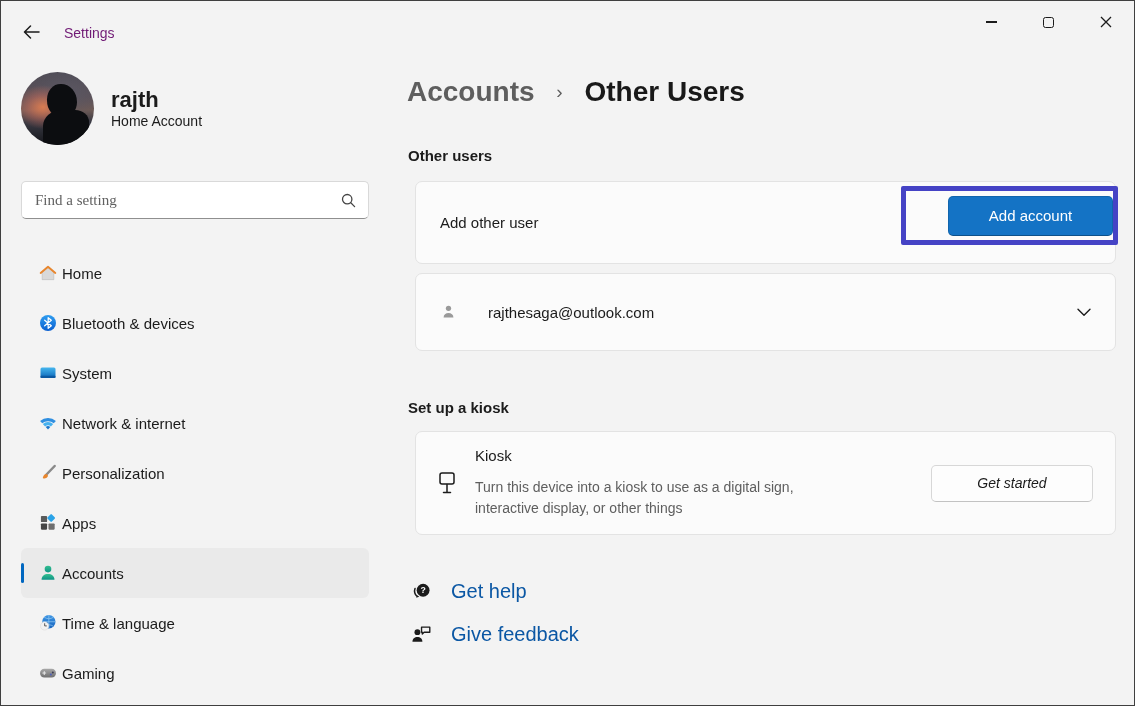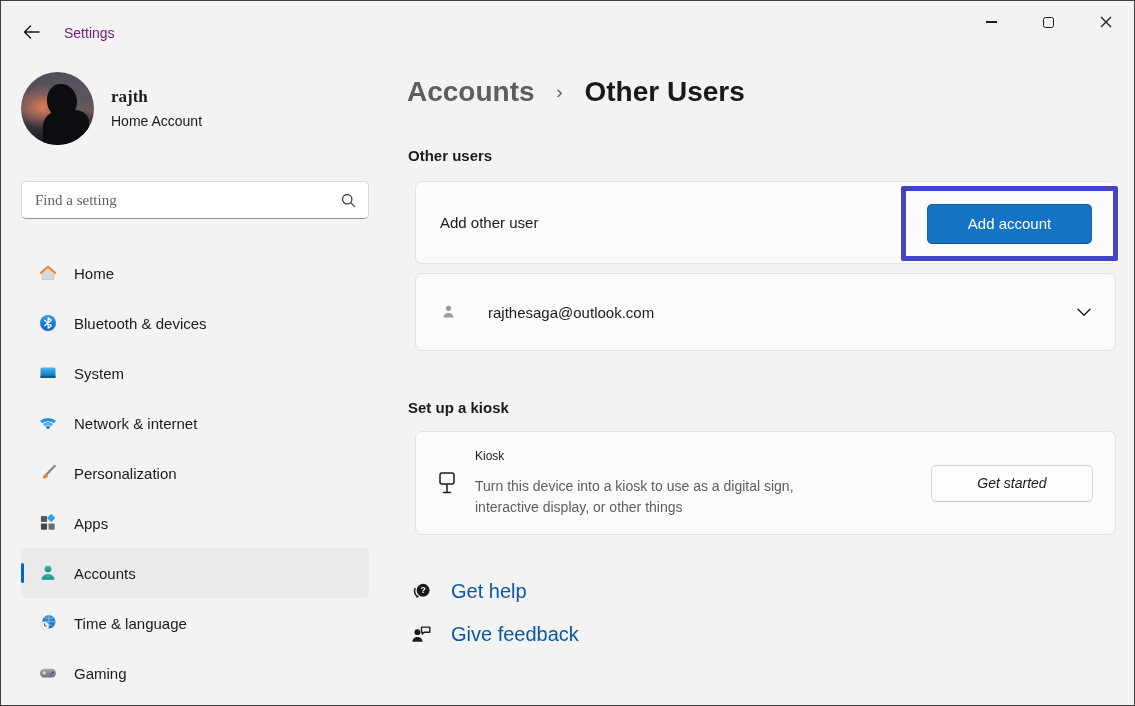--- a/index.html
+++ b/index.html
@@ -37,21 +37,21 @@
     overflow:hidden;
   }
   .avatar::before { 
     content:""; position:absolute; left:26px; top:12px; width:30px; height:34px;
     border-radius:46% 54% 48% 52%; background:#0c0d10;
   }
   .avatar::after { 
     content:""; position:absolute; left:22px; top:38px; width:46px; height:40px;
     border-radius:40% 30% 0 0; background:#0c0d10;
   }
-  .profile-name { position:absolute; left:110px; top:86px; font-size:17px; font-weight:bold;font-family:Liberation Serif, serif; }
+  .profile-name { position:absolute; left:110px; top:86px; font-size:22px; font-weight:bold; }
   .profile-sub  { position:absolute; left:110px; top:112px; font-size:14px; color:#1b1b1b; }
 
   .searchbox {
     position:absolute; left:20px; top:180px; width:348px; height:38px;
     background:#ffffff; border:1px solid #d9d9d9; border-bottom-color:#8f8f8f;
     border-radius:5px; display:flex; align-items:center;
   }
   .searchbox input {
     flex:1; border:none; outline:none; background:transparent;
     font-family:Liberation Serif, serif; font-size:15px; color:#3b82f6;
@@ -64,21 +64,21 @@
   .nav-item {
     position:relative; height:50px; display:flex; align-items:center;
     border-radius:6px; cursor:pointer;
   }
   .nav-item.active { background:#eaeaea; }
   .nav-item.active::before {
     content:""; position:absolute; left:0; top:15px; width:3px; height:20px;
     border-radius:3px; background:#0067c0;
   }
   .nav-ico { width:20px; height:20px; margin-left:17px; display:flex; }
-  .nav-label { margin-left:16px; font-size:15px; }
+  .nav-label { margin-left:4px; font-size:15px; }
 
   
   .main { position:absolute; left:406px; top:0; width:701px; height:706px; }
   .breadcrumb { position:absolute; top:75px; left:0; font-size:28px; font-weight:600; white-space:nowrap; }
   .crumb-parent { color:#5e5e5e; cursor:pointer; }
   .crumb-sep { color:#5e5e5e; font-size:19px; margin:0 14px; position:relative; top:-3px; font-weight:400; }
   .crumb-current { color:#191919; }
 
   .sec-label { position:absolute; left:1px; font-size:15px; font-weight:600; color:#1b1b1b; }
   .sec-label.s1 { top:146px; }
@@ -89,43 +89,43 @@
     background:#fbfbfb; border:1px solid #e3e3e3; border-radius:7px;
     display:flex; align-items:center;
   }
   .card1 { top:180px; height:83px; padding-left:24px; }
   .card2 { top:272px; height:78px; padding:0 24px 0 22px; cursor:pointer; }
   .card3 { top:430px; height:104px; padding:0 22px 0 20px; }
 
   .row-label { font-size:15px; }
 
   .highlight-box {
-    position:absolute; top:4px; right:-3px; width:217px; height:75px;
+    position:absolute; top:4px; right:-3px; width:217px; height:59px;
     border:5px solid #4543c5; border-radius:2px;
-    display:flex; align-items:center; justify-content:center;
+    display:flex; align-items:center; justify-content:flex-end;
   }
   .btn-accent {
     width:165px; height:40px; border:1px solid rgba(0,0,0,.12); border-bottom-color:rgba(0,0,0,.3);
     border-radius:5px; background:#1473c5; color:#ffffff; font-size:15px;
     font-family:"Liberation Sans", sans-serif; cursor:pointer;
   }
   .btn-secondary {
     margin-left:auto; width:162px; height:37px;
     background:#fdfdfd; border:1px solid #d7d7d7; border-bottom-color:#c2c2c2;
     border-radius:5px; font-size:14px; color:#1b1b1b;
     font-family:"Liberation Sans", sans-serif; cursor:pointer;font-style:italic;
   }
 
   .acct-ico { width:20px; display:flex; justify-content:center; }
   .acct-email { margin-left:30px; font-size:15px; }
   .chev { margin-left:auto; display:flex; cursor:pointer; }
 
   .kiosk-ico { width:22px; display:flex; justify-content:center; }
   .kiosk-text { margin-left:17px; }
-  .kiosk-title { font-size:12px; margin-bottom:13px; }
+  .kiosk-title { font-size:15px; margin-bottom:13px; }
   .kiosk-desc { font-size:14px; color:#5e5e5e; max-width:372px; line-height:1.5; }
 
   .links { position:absolute; left:3px; top:578px; }
   .link-row { display:flex; align-items:center; height:24px; margin-bottom:19px; }
   .link-ico { width:24px; display:flex; justify-content:center; }
   .link-text { margin-left:17px; font-size:20px; color:#0b57a4; text-decoration:none; cursor:pointer; }
 </style>
 </head>
 <body>
 

